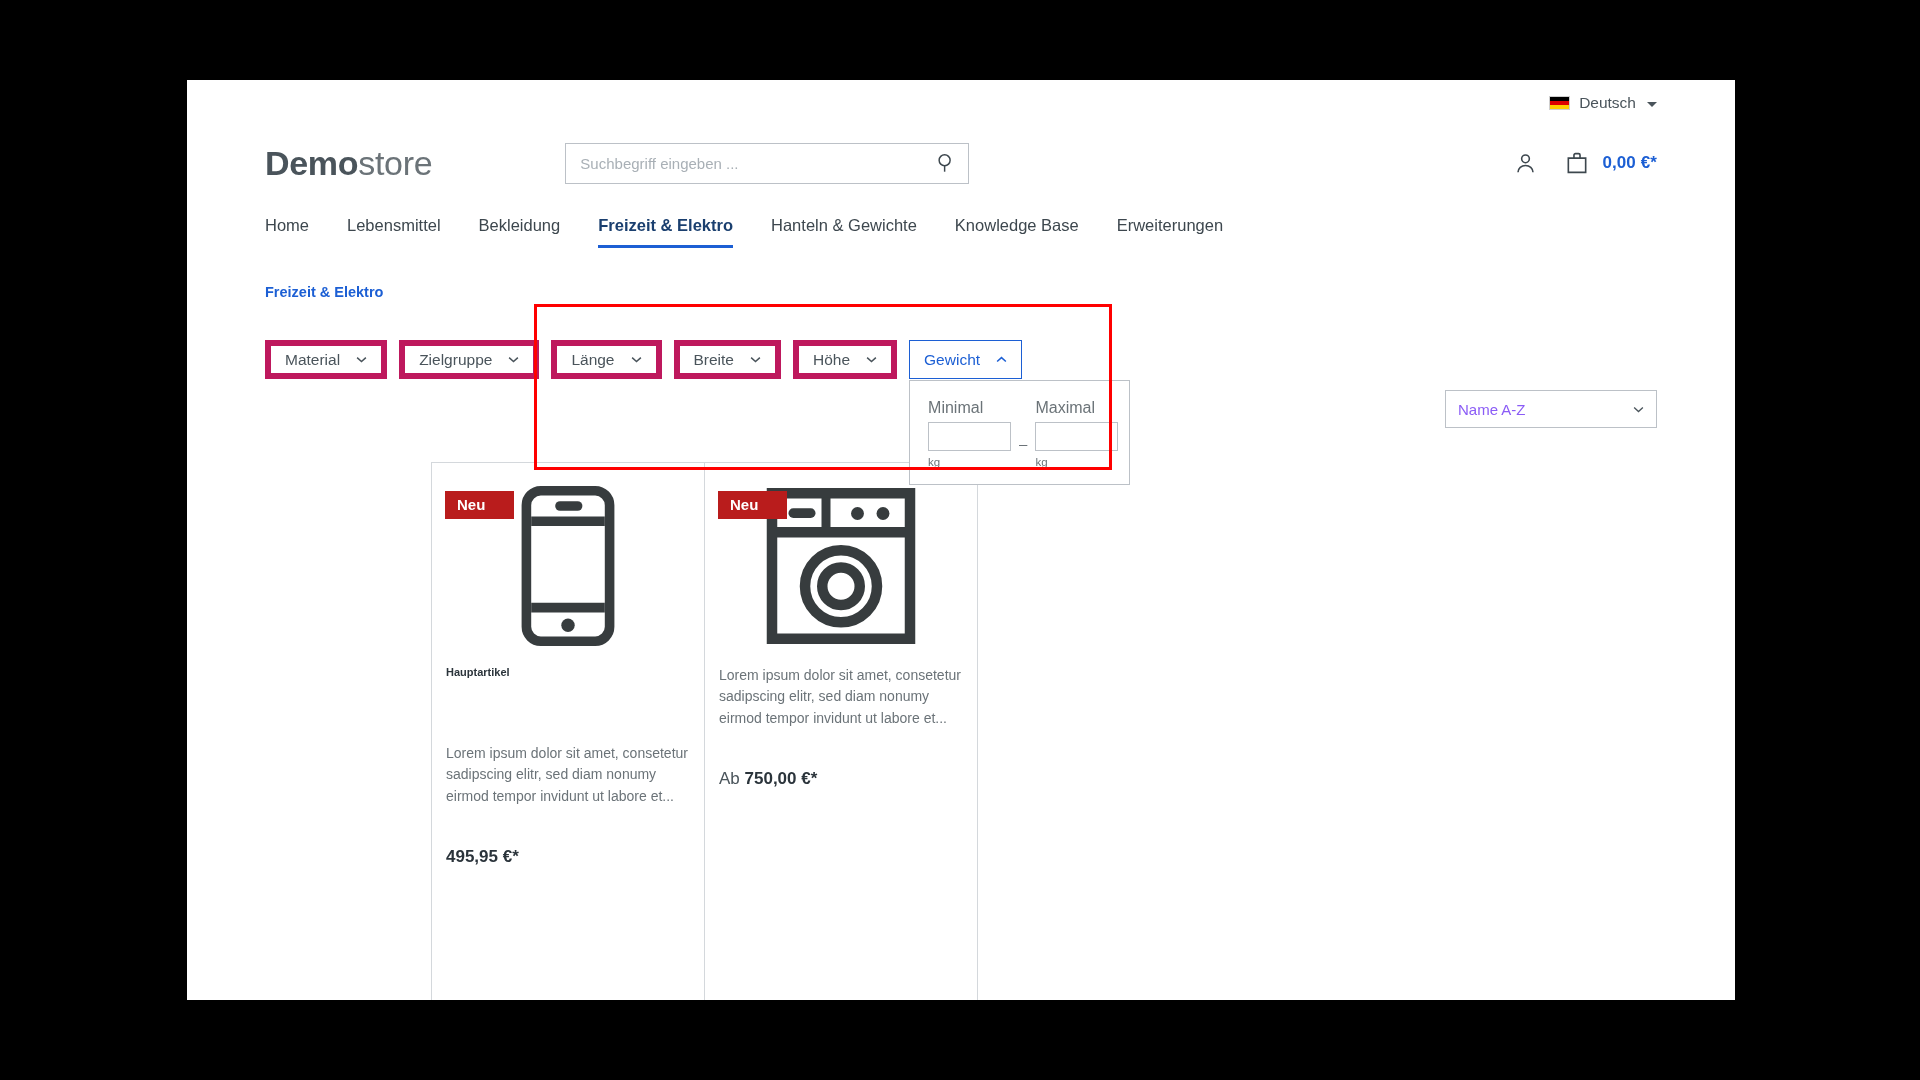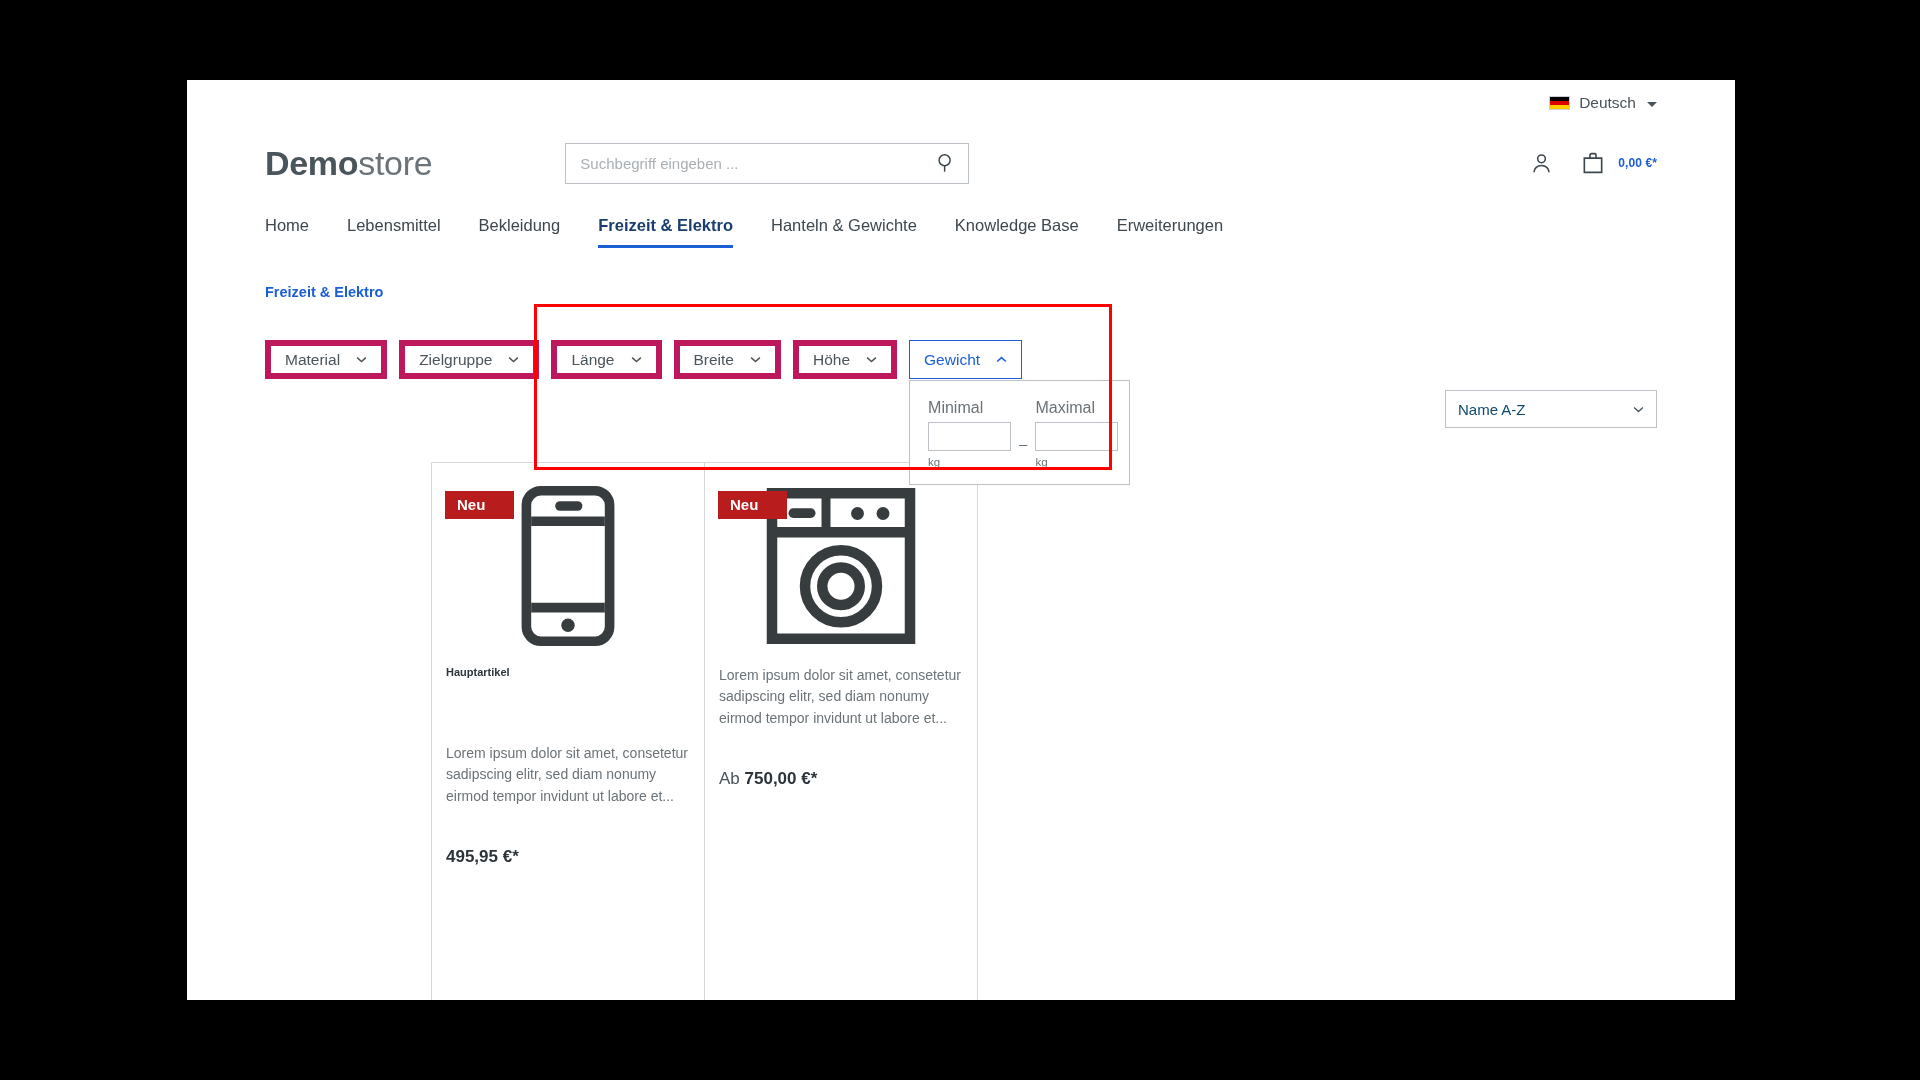--- a/index.html
+++ b/index.html
@@ -96,21 +96,21 @@
     margin-left: auto;
     display: flex; align-items: center; gap: 26px;
   }
   .icon-btn {
     background: none; border: none; cursor: pointer;
     display: flex; align-items: center; justify-content: center;
     padding: 0;
   }
   .cart-wrap { display: flex; align-items: center; gap: 12px; cursor: pointer; }
   .cart-amount {
-    font-size: 12px; font-weight: 700;
+    font-size: 17px; font-weight: 700;
     color: #1c5fd4;
     letter-spacing: 0.1px;
   }
 
   
   .nav {
     display: flex; align-items: flex-end;
     gap: 38px;
     padding: 10px 78px 0 78px;
     height: 48px;
@@ -225,21 +225,21 @@
     right: 78px; top: 310px;
     width: 212px;
   }
   .sort-select {
     width: 100%;
     height: 38px;
     border: 1px solid #bcc1c7;
     background: #fff;
     padding: 0 12px;
     font-size: 15px;
-    color: #0c4a6e;
+    color: #8b5cf6;
     font-family: "Liberation Sans", sans-serif;
     display: flex; align-items: center; justify-content: space-between;
     cursor: pointer;
   }
 
   
   .grid {
     position: absolute;
     left: 244px; top: 382px;
     display: flex;

